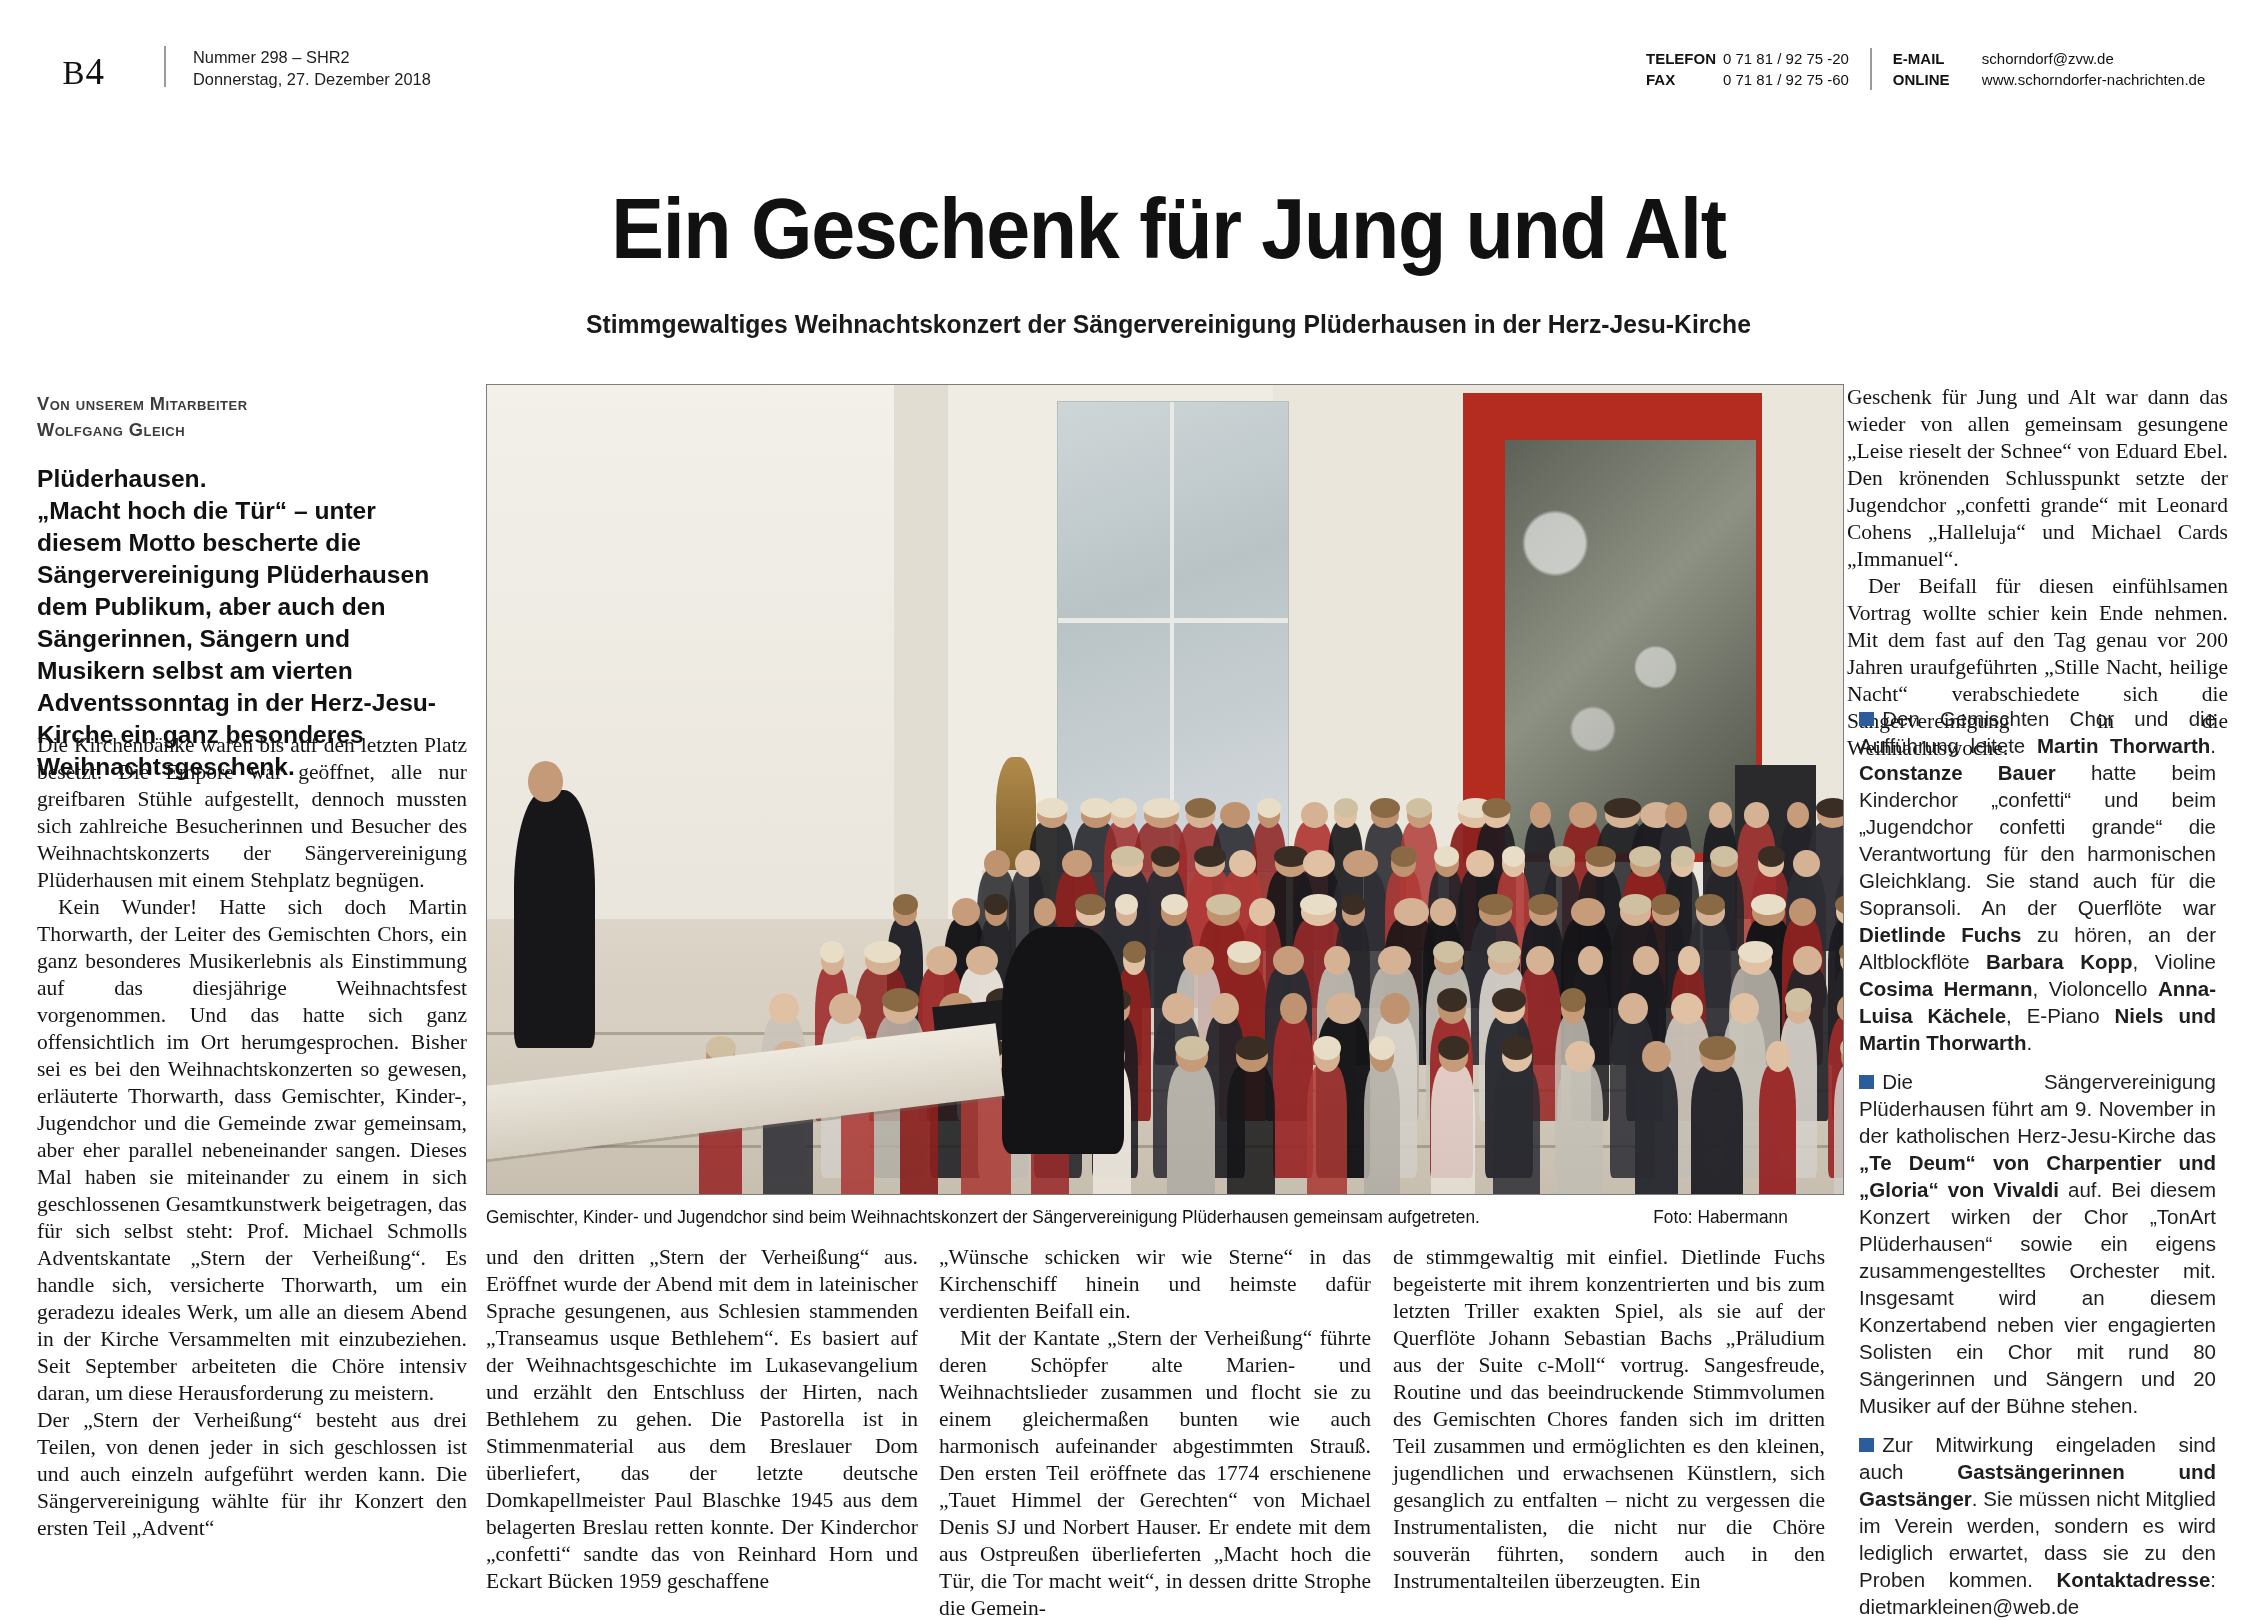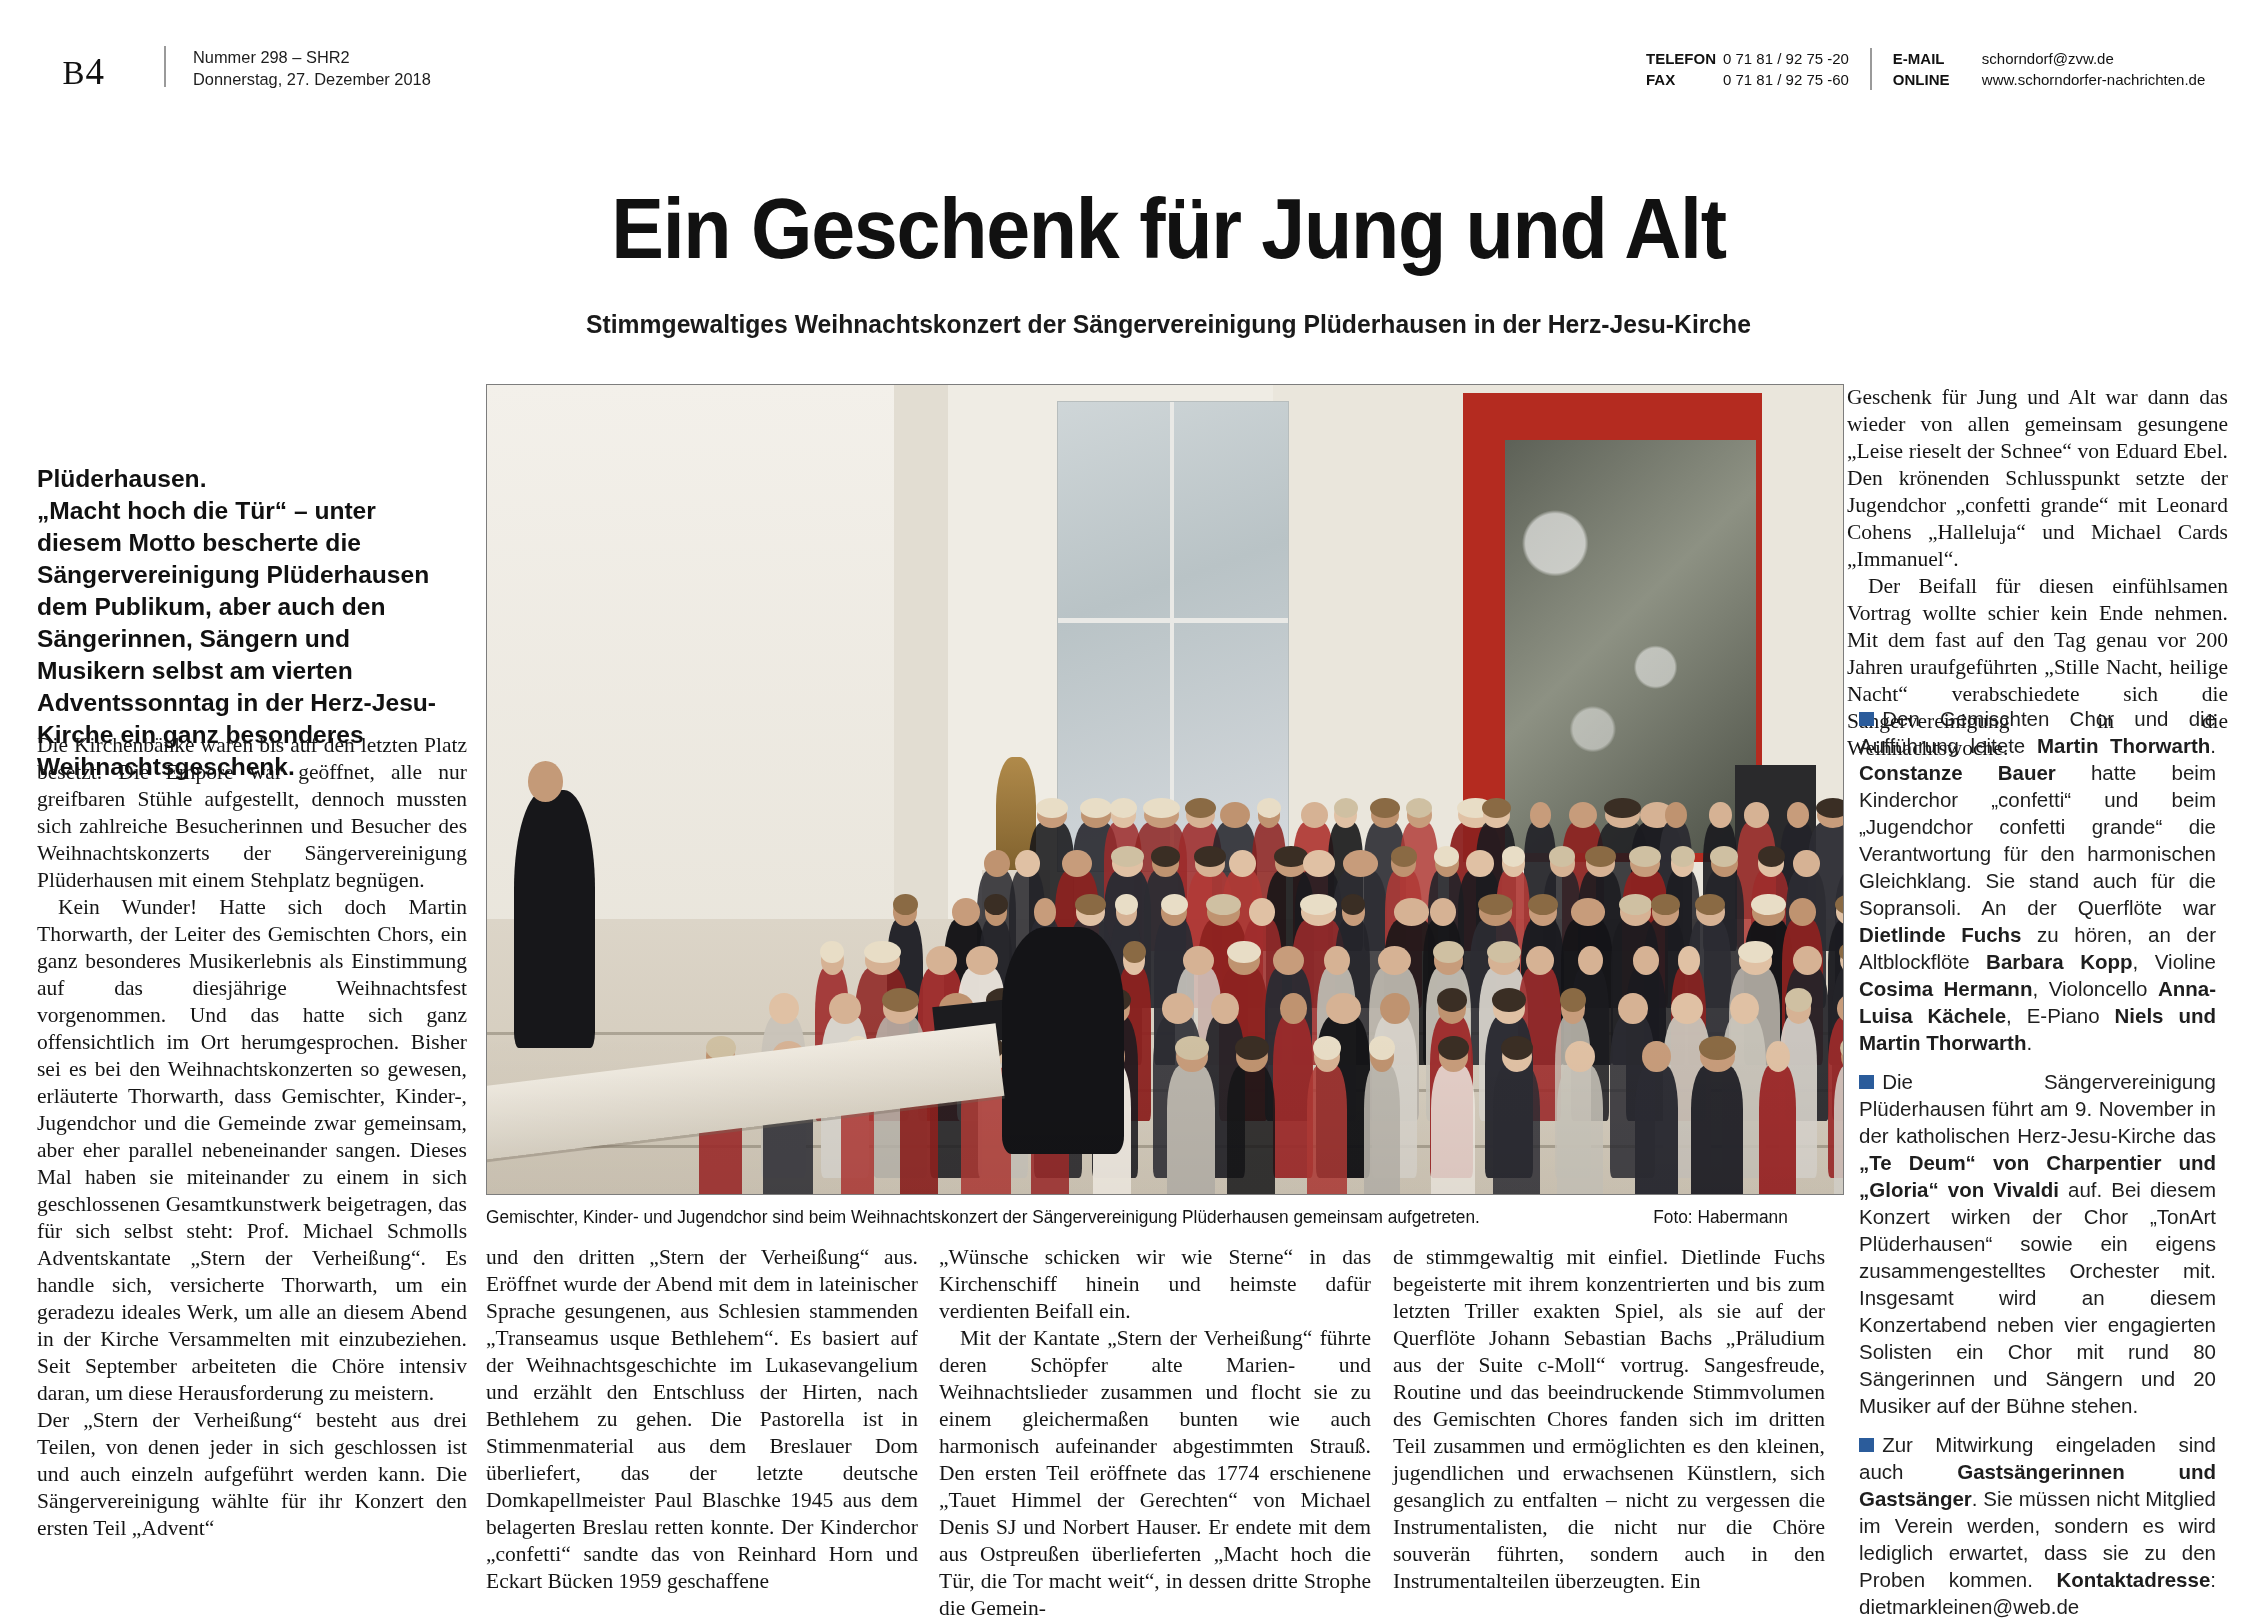--- a/index.html
+++ b/index.html
@@ -313,20 +313,24 @@
           <span class="contact-lbl">ONLINE</span>
           <span class="contact-val">www.schorndorfer-nachrichten.de</span>
         </div>
       </div>
     </div>
   </div>
 
   <div class="headline">Ein Geschenk für Jung und Alt</div>
   <div class="subhead">Stimmgewaltiges Weihnachtskonzert der Sängervereinigung Plüderhausen in der Herz-Jesu-Kirche</div>
 
+  <div class="byline">
+    <div>Von unserem Mitarbeiter</div>
+    <div>Wolfgang Gleich</div>
+  </div>
   <div class="lead" id="lead-el">Plüderhausen.<br>„Macht hoch die Tür“ – unter diesem Motto bescherte die Sängervereinigung Plüderhausen dem Publikum, aber auch den Sängerinnen, Sängern und Musikern selbst am vierten Adventssonntag in der Herz-Jesu-Kirche ein ganz besonderes Weihnachtsgeschenk.</div>
 
   <div class="col bodytext" id="col-left">
     <p class="first">Die Kirchenbänke waren bis auf den letzten Platz besetzt. Die Empore war geöffnet, alle nur greifbaren Stühle aufgestellt, dennoch mussten sich zahlreiche Besucherinnen und Besucher des Weihnachtskonzerts der Sängervereinigung Plüderhausen mit einem Stehplatz begnügen.</p>
     <p>Kein Wunder! Hatte sich doch Martin Thorwarth, der Leiter des Gemischten Chors, ein ganz besonderes Musikerlebnis als Einstimmung auf das diesjährige Weihnachtsfest vorgenommen. Und das hatte sich ganz offensichtlich im Ort herumgesprochen. Bisher sei es bei den Weihnachtskonzerten so gewesen, erläuterte Thorwarth, dass Gemischter, Kinder-, Jugendchor und die Gemeinde zwar gemeinsam, aber eher parallel nebeneinander sangen. Dieses Mal haben sie miteinander zu einem in sich geschlossenen Gesamtkunstwerk beigetragen, das für sich selbst steht: Prof. Michael Schmolls Adventskantate „Stern der Verheißung“. Es handle sich, versicherte Thorwarth, um ein geradezu ideales Werk, um alle an diesem Abend in der Kirche Versammelten mit einzubeziehen. Seit September arbeiteten die Chöre intensiv daran, um diese Herausforderung zu meistern.</p>
     <p class="first">Der „Stern der Verheißung“ besteht aus drei Teilen, von denen jeder in sich geschlossen ist und auch einzeln aufgeführt werden kann. Die Sängervereinigung wählte für ihr Konzert den ersten Teil „Advent“</p>
   </div>
 
   <div class="photo-wrap">
     <div class="photo">

